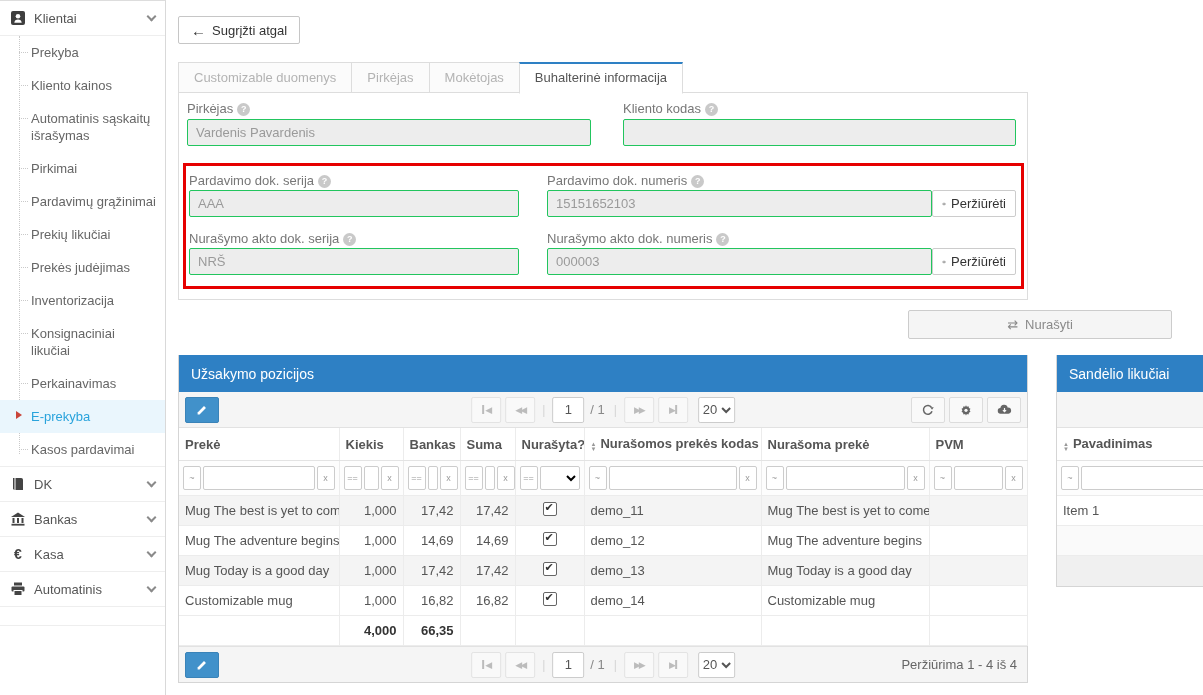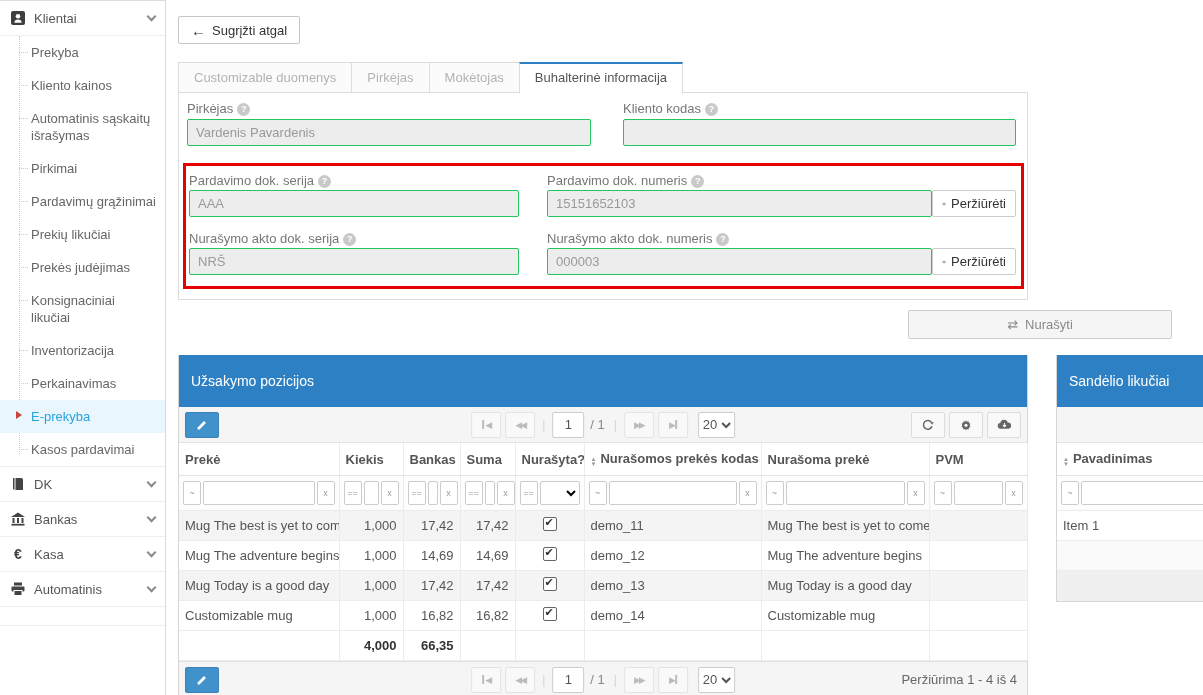--- a/index.html
+++ b/index.html
@@ -62,21 +62,21 @@
 
   .nurasyti-btn { position:absolute; left:908px; top:310px; width:264px; height:29px;
     background:#f5f5f5; border:1px solid #ccc; border-radius:2px; color:#8a8a8a;
     display:flex; align-items:center; justify-content:center; gap:7px; font-size:13px; cursor:pointer; }
 
   
   .grid-panel { position:absolute; left:178px; top:355px; width:850px; background:#fff;
     border:1px solid #d5d5d5; border-top:none; }
   .side-panel { position:absolute; left:1056px; top:355px; width:170px; background:#fff;
     border:1px solid #d5d5d5; border-top:none; }
-  .caption { height:52px; background:#2e80c4; color:#fff; font-size:14px;
+  .caption { height:37px; background:#2e80c4; color:#fff; font-size:14px;
     display:flex; align-items:center; padding:0 12px; }
   .gtoolbar { height:36px; background:#f5f5f5; border-bottom:1px solid #e2e2e2;
     display:flex; align-items:center; padding:0 6px; position:relative; }
   .edit-btn { width:34px; height:26px; background:#4191ca; border:1px solid #3a83b8;
     border-radius:2px; display:flex; align-items:center; justify-content:center; cursor:pointer; }
   .pager { position:absolute; left:50%; transform:translateX(-50%); display:flex;
     align-items:center; gap:4px; }
   .pg-btn { min-width:30px; height:26px; background:#f9f9f9; border:1px solid #e3e3e3;
     border-radius:2px; color:#bcbcbc; font-size:9px; display:flex; align-items:center;
     justify-content:center; gap:1px; cursor:pointer; letter-spacing:-1px; }
@@ -132,22 +132,22 @@
     <span class="chev"></span>
   </div>
   <ul class="submenu">
     <li>Prekyba</li>
     <li>Kliento kainos</li>
     <li>Automatinis sąskaitų išrašymas</li>
     <li>Pirkimai</li>
     <li>Pardavimų grąžinimai</li>
     <li>Prekių likučiai</li>
     <li>Prekės judėjimas</li>
+    <li>Inventorizacija</li>
     <li>Konsignaciniai likučiai</li>
-    <li>Inventorizacija</li>
     <li>Perkainavimas</li>
     <li class="sub-active">
       <span class="red-caret"></span>
       <span>E-prekyba</span>
     </li>
     <li>Kasos pardavimai</li>
   </ul>
   <div class="side-item">
     <svg class="icn16" viewBox="0 0 16 16">
       <path d="M3 2h8.2A1.8 1.8 0 0 1 13 3.8V14H4.8A1.8 1.8 0 0 1 3 12.2z" fill="#444"></path>

